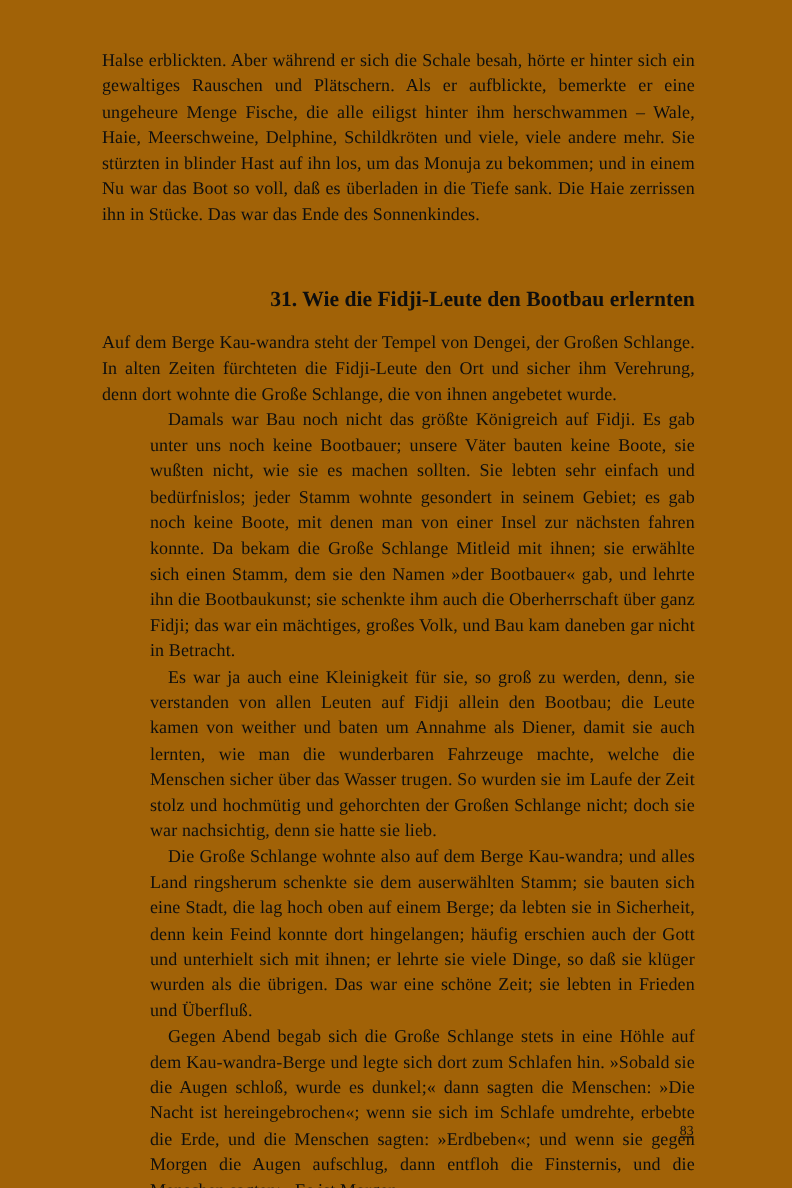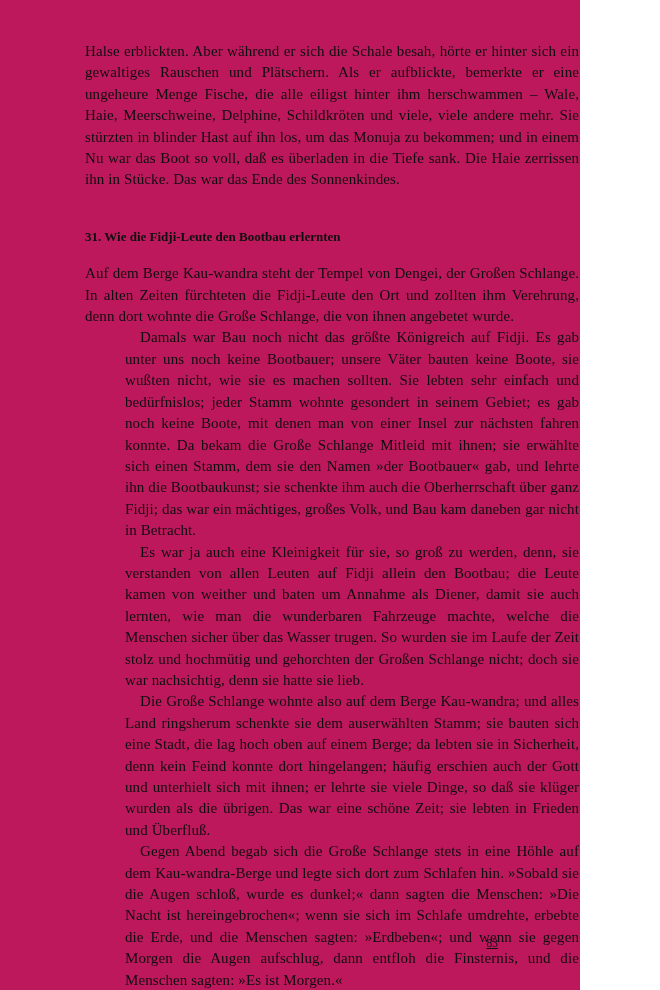--- a/index.html
+++ b/index.html
@@ -2,23 +2,23 @@
 <html lang="de"><head>
 <meta charset="utf-8">
 <style>
   html, body {
     margin: 0;
     padding: 0;
     background: #ffffff;
   }
   .page {
     position: relative;
-    width: 580px;
+    width: 660px;
     height: 990px;
-    background: #be185d;
+    background: #a16207;
     overflow: hidden;
     font-family: "Liberation Serif", serif;
     color: #0e0e0e;
   }
   .text-column {
     position: absolute;
     top: 41px;
     left: 85px;
     width: 494px;
   }
@@ -27,24 +27,24 @@
     font-size: 15px;
     line-height: 21.4px;
     text-align: justify;
     letter-spacing: 0.1px;
   }
   .text-column p.indent {
     text-indent: 15px;
     margin-left: 40px;
   }
   .chapter-heading {
-    font-size: 13px;
+    font-size: 18px;
     font-weight: bold;
-    text-align: left;
-    margin: 35px 0 16px 0;
+    text-align: right;
+    margin: 48px 0 16px 0;
     line-height: 21.4px;
   }
   .page-number {
     position: absolute;
     top: 936px;
     right: 82px;
     font-size: 11.5px;
     line-height: 14px;
     color: #111111;
     text-decoration: underline;
@@ -52,21 +52,21 @@
 </style>
 </head>
 <body>
 
 <div class="page">
   <div class="text-column">
     <p>Halse erblickten. Aber während er sich die Schale besah, hörte er hinter sich ein gewaltiges Rauschen und Plätschern. Als er aufblickte, bemerkte er eine ungeheure Menge Fische, die alle eiligst hinter ihm herschwammen – Wale, Haie, Meerschweine, Delphine, Schildkröten und viele, viele andere mehr. Sie stürzten in blinder Hast auf ihn los, um das Monuja zu bekommen; und in einem Nu war das Boot so voll, daß es überladen in die Tiefe sank. Die Haie zerrissen ihn in Stücke. Das war das Ende des Sonnenkindes.</p>
 
     <h2 class="chapter-heading">31. Wie die Fidji-Leute den Bootbau erlernten</h2>
 
-    <p>Auf dem Berge Kau-wandra steht der Tempel von Dengei, der Großen Schlange. In alten Zeiten fürchteten die Fidji-Leute den Ort und zollten ihm Verehrung, denn dort wohnte die Große Schlange, die von ihnen angebetet wurde.</p>
+    <p>Auf dem Berge Kau-wandra steht der Tempel von Dengei, der Großen Schlange. In alten Zeiten fürchteten die Fidji-Leute den Ort und sicher ihm Verehrung, denn dort wohnte die Große Schlange, die von ihnen angebetet wurde.</p>
 
     <p class="indent">Damals war Bau noch nicht das größte Königreich auf Fidji. Es gab unter uns noch keine Bootbauer; unsere Väter bauten keine Boote, sie wußten nicht, wie sie es machen sollten. Sie lebten sehr einfach und bedürfnislos; jeder Stamm wohnte gesondert in seinem Gebiet; es gab noch keine Boote, mit denen man von einer Insel zur nächsten fahren konnte. Da bekam die Große Schlange Mitleid mit ihnen; sie erwählte sich einen Stamm, dem sie den Namen »der Bootbauer« gab, und lehrte ihn die Bootbaukunst; sie schenkte ihm auch die Oberherrschaft über ganz Fidji; das war ein mächtiges, großes Volk, und Bau kam daneben gar nicht in Betracht.</p>
 
     <p class="indent">Es war ja auch eine Kleinigkeit für sie, so groß zu werden, denn, sie verstanden von allen Leuten auf Fidji allein den Bootbau; die Leute kamen von weither und baten um Annahme als Diener, damit sie auch lernten, wie man die wunderbaren Fahrzeuge machte, welche die Menschen sicher über das Wasser trugen. So wurden sie im Laufe der Zeit stolz und hochmütig und gehorchten der Großen Schlange nicht; doch sie war nachsichtig, denn sie hatte sie lieb.</p>
 
     <p class="indent">Die Große Schlange wohnte also auf dem Berge Kau-wandra; und alles Land ringsherum schenkte sie dem auserwählten Stamm; sie bauten sich eine Stadt, die lag hoch oben auf einem Berge; da lebten sie in Sicherheit, denn kein Feind konnte dort hingelangen; häufig erschien auch der Gott und unterhielt sich mit ihnen; er lehrte sie viele Dinge, so daß sie klüger wurden als die übrigen. Das war eine schöne Zeit; sie lebten in Frieden und Überfluß.</p>
 
     <p class="indent">Gegen Abend begab sich die Große Schlange stets in eine Höhle auf dem Kau-wandra-Berge und legte sich dort zum Schlafen hin. »Sobald sie die Augen schloß, wurde es dunkel;« dann sagten die Menschen: »Die Nacht ist hereingebrochen«; wenn sie sich im Schlafe umdrehte, erbebte die Erde, und die Menschen sagten: »Erdbeben«; und wenn sie gegen Morgen die Augen aufschlug, dann entfloh die Finsternis, und die Menschen sagten: »Es ist Morgen.«</p>
   </div>
 

